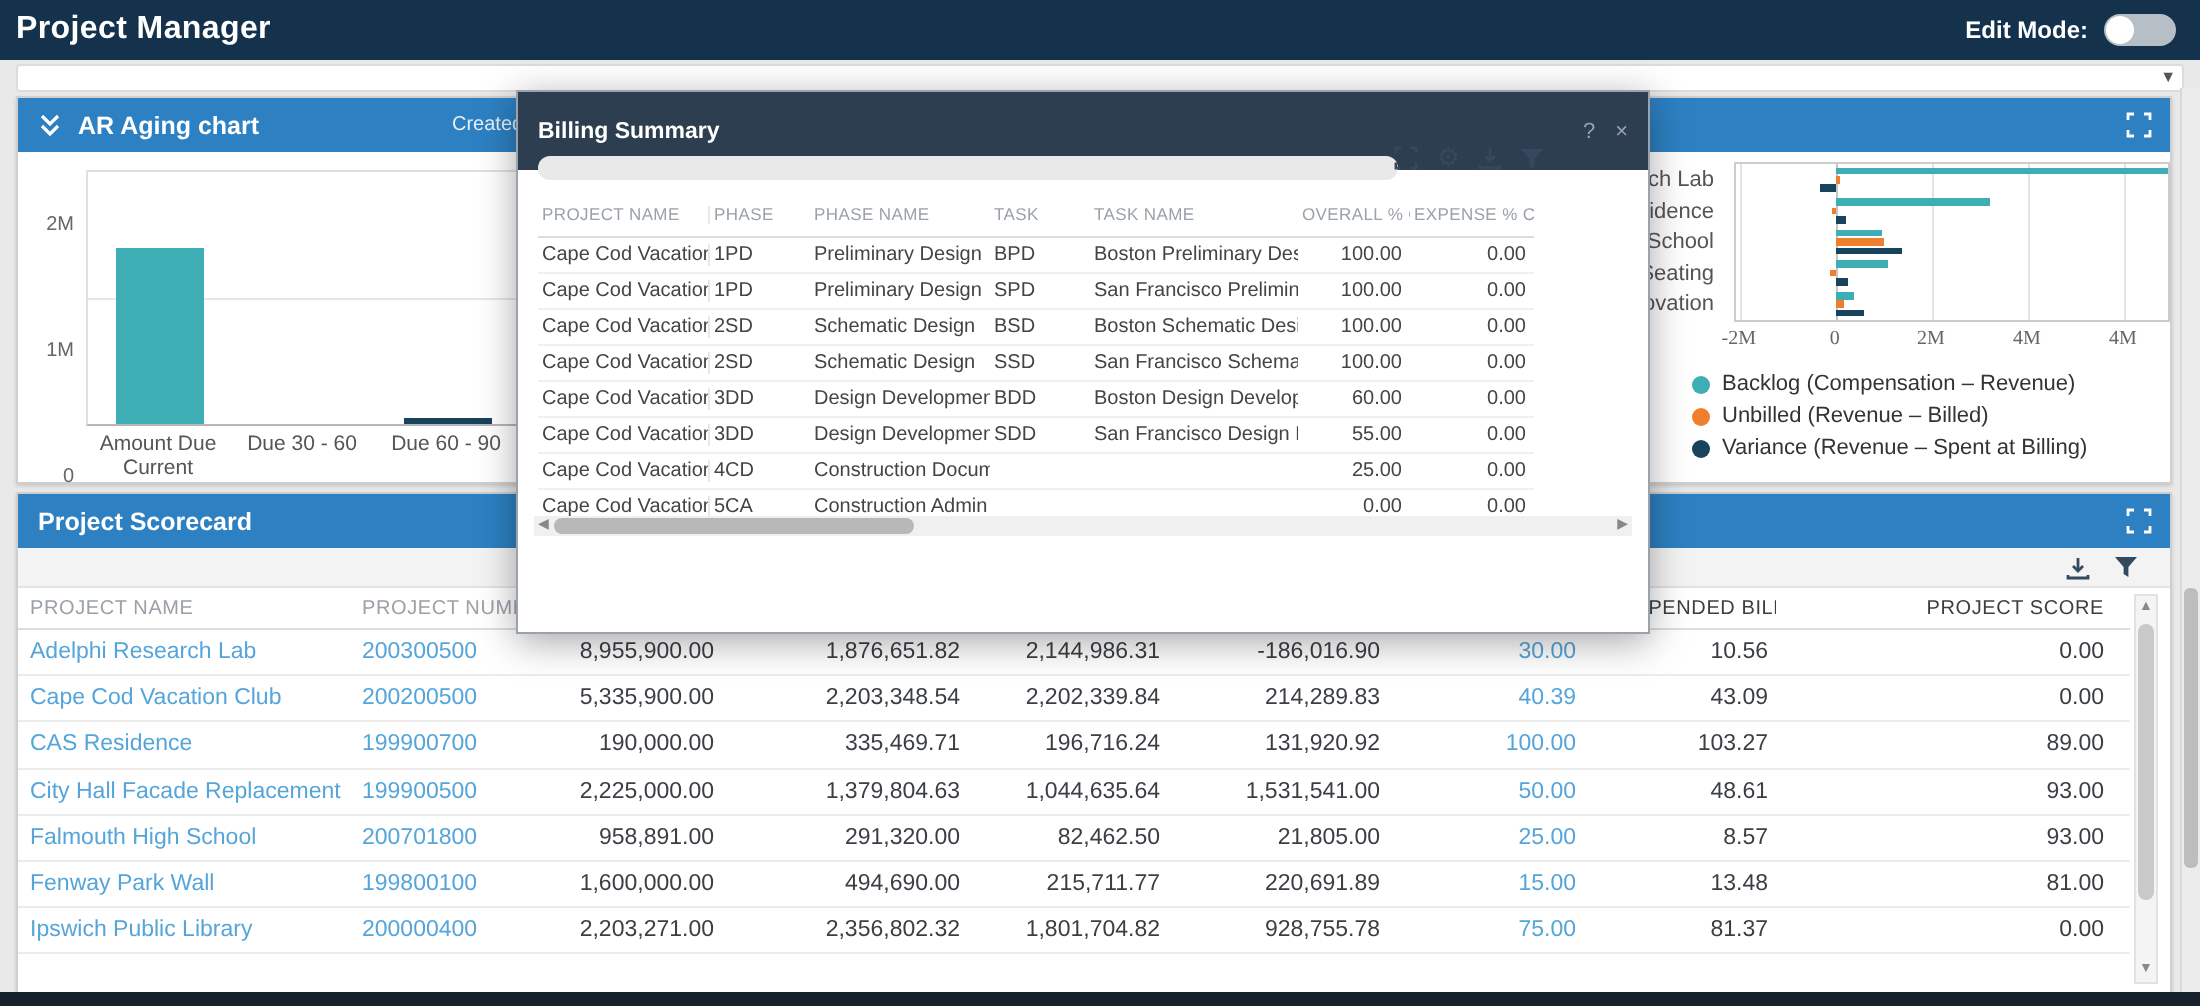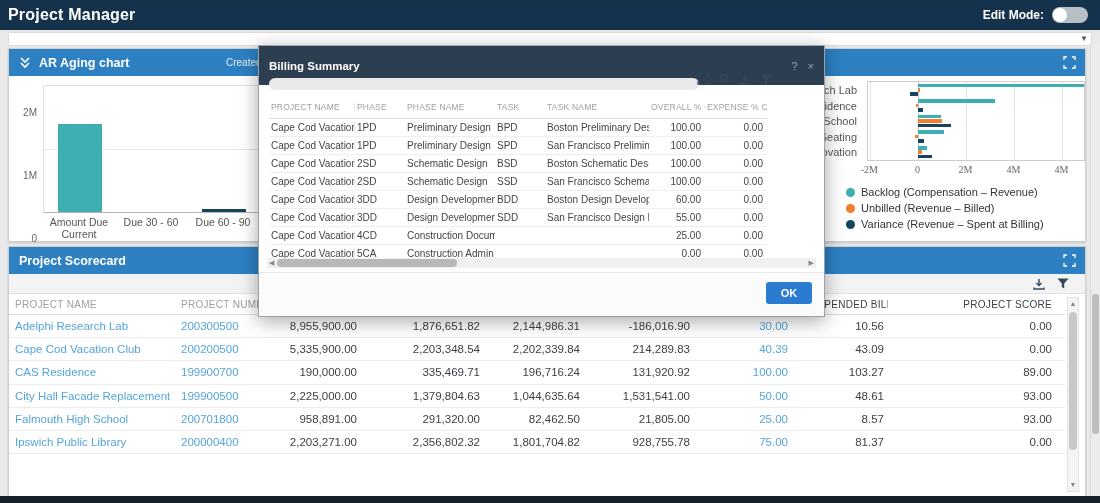--- a/index.html
+++ b/index.html
@@ -319,20 +319,31 @@
           <div class="cell link">200701800</div>
           <div class="cell num">958,891.00</div>
           <div class="cell num">291,320.00</div>
           <div class="cell num">82,462.50</div>
           <div class="cell num">21,805.00</div>
           <div class="cell blue">25.00</div>
           <div class="cell num">8.57</div>
           <div class="cell num">93.00</div>
         </div>
         <div class="sc-row sc-grid">
+          <div class="cell link">Fenway Park Wall</div>
+          <div class="cell link">199800100</div>
+          <div class="cell num">1,600,000.00</div>
+          <div class="cell num">494,690.00</div>
+          <div class="cell num">215,711.77</div>
+          <div class="cell num">220,691.89</div>
+          <div class="cell blue">15.00</div>
+          <div class="cell num">13.48</div>
+          <div class="cell num">81.00</div>
+        </div>
+        <div class="sc-row sc-grid">
           <div class="cell link">Ipswich Public Library</div>
           <div class="cell link">200000400</div>
           <div class="cell num">2,203,271.00</div>
           <div class="cell num">2,356,802.32</div>
           <div class="cell num">1,801,704.82</div>
           <div class="cell num">928,755.78</div>
           <div class="cell blue">75.00</div>
           <div class="cell num">81.37</div>
           <div class="cell num">0.00</div>
         </div>
@@ -462,18 +473,15 @@
           <div class="mcell"></div>
           <div class="mcell num">0.00</div>
           <div class="mcell num">0.00</div>
         </div>
       </div>
     <div class="m-hsb">
       <span class="arr" style="left:2px">◀</span>
       <span class="thumb"></span>
       <span class="arr" style="right:2px">▶</span>
     </div>
-    <div class="m-footer">
-      <button class="ok-btn">OK</button>
-    </div>
   </div>
 
 </div>
 
 </body></html>

